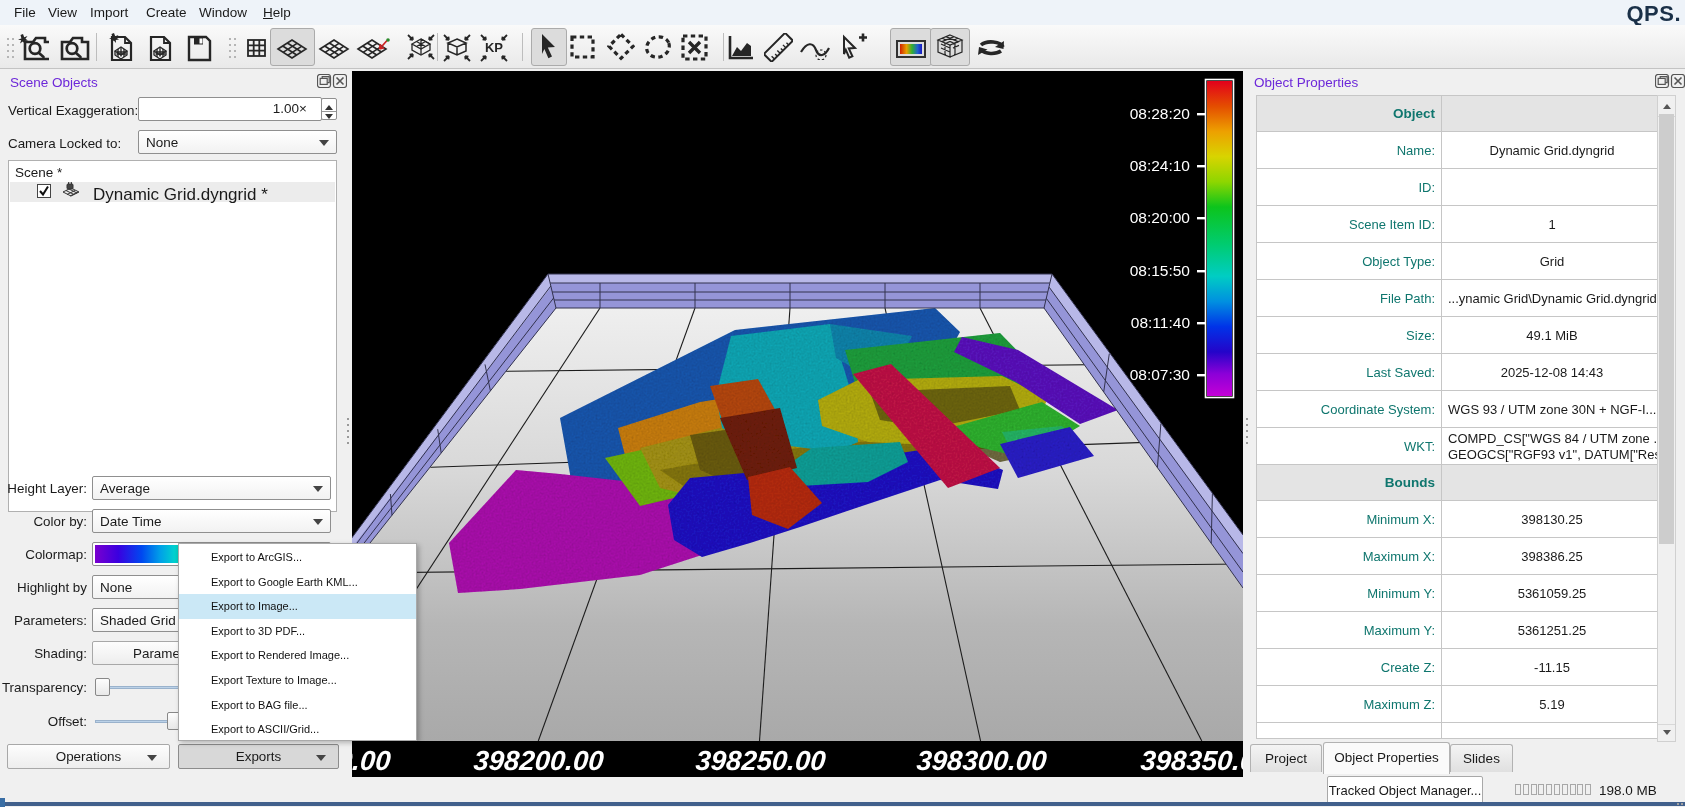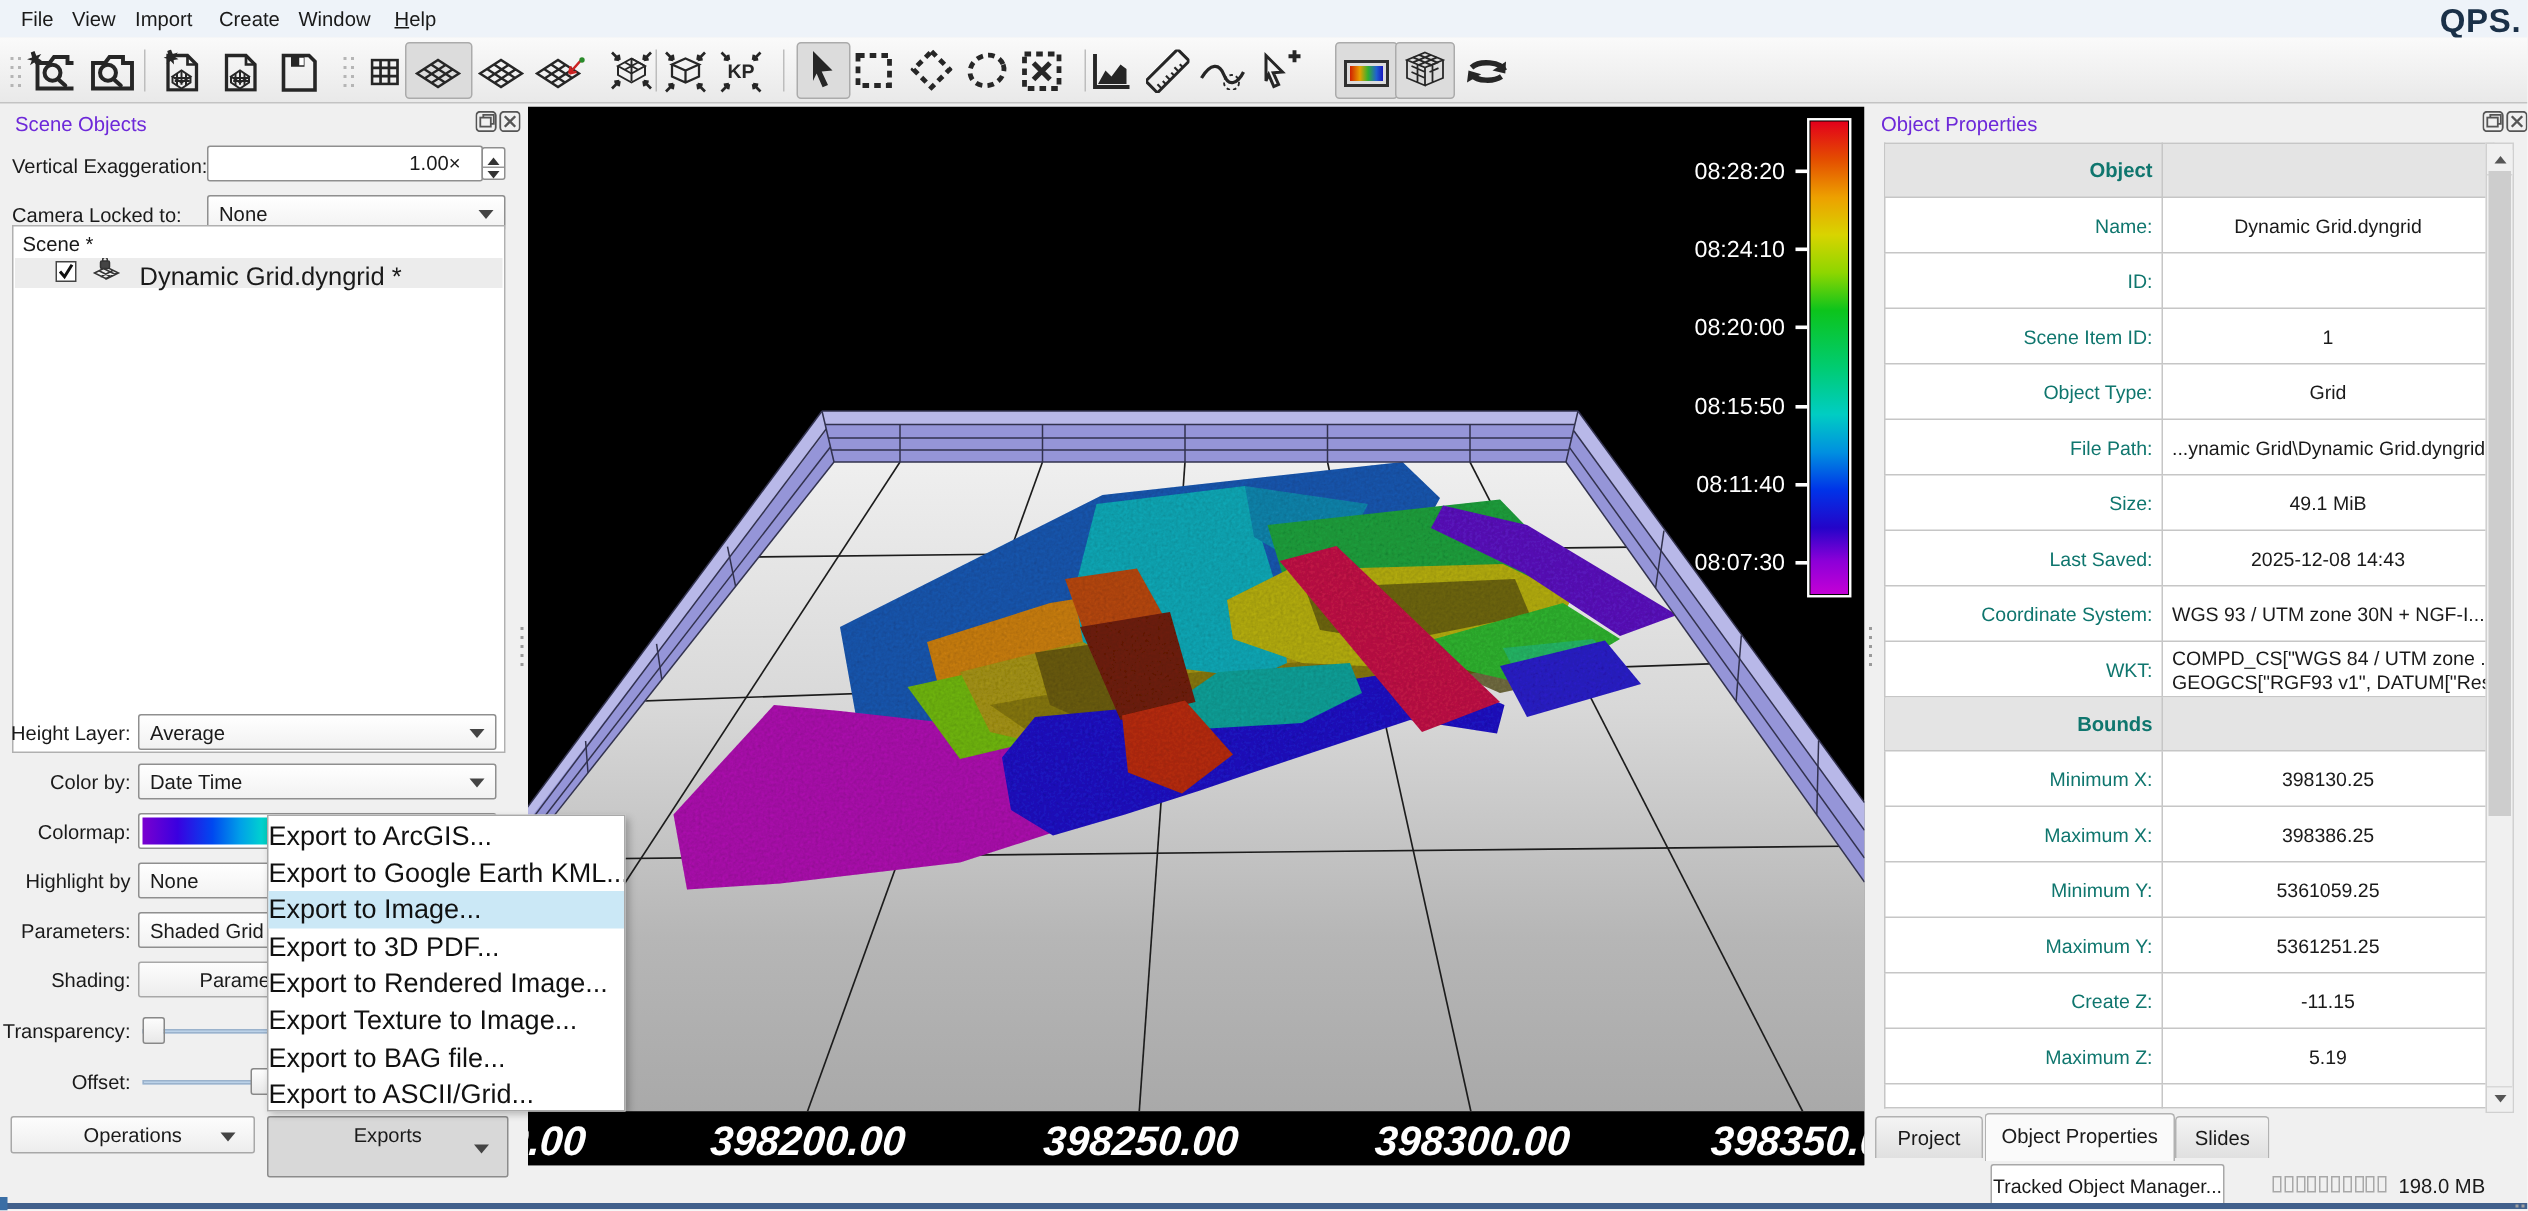--- a/index.html
+++ b/index.html
@@ -11,21 +11,21 @@
 #lpanel { position:absolute; left:0; top:70px; width:345px; height:707px; }
 #rpanel { position:absolute; left:1250px; top:70px; width:435px; height:707px; }
 .lbl { position:absolute; text-align:right; font-size:13.4px; white-space:nowrap; }
 .inp { position:absolute; background:#fff; border:1px solid #8f8f8f; border-radius:2px; }
 .combo { position:absolute; background:linear-gradient(#ffffff,#f2f2f2); border:1px solid #8f8f8f; border-radius:2px; font-size:13.5px; }
 .combo span { position:absolute; left:7px; top:0; }
 .da { position:absolute; right:7px; top:50%; margin-top:-2px; width:0; height:0; border:5px solid transparent; border-top:6px solid #444; }
 .sbox { position:absolute; border:1px solid #b0b0b0; background:#fff; }
 #v3dwrap { position:absolute; left:352px; top:71px; width:891px; height:706px; }
 #ctxmenu { position:absolute; left:178px; top:543px; width:239px; height:198px; background:#fff; border:1px solid #a9a9a9; z-index:60; padding-top:1px; box-shadow:2px 2px 5px rgba(0,0,0,0.25); }
-.mi { height:24.6px; line-height:24.6px; font-size:18px; color:#111; white-space:nowrap; overflow:hidden; }
+.mi { height:24.6px; line-height:24.6px; padding-left:32px; font-size:11px; color:#111; white-space:nowrap; overflow:hidden; }
 .mi.sel { background:#cbe8f6; }
 #ptable { position:absolute; left:6px; top:25px; width:407px; border-collapse:collapse; background:#fff; font-size:13px; table-layout:fixed; }
 #ptable td { border:1px solid #c6c6c6; height:37px; padding:0 6px; white-space:nowrap; overflow:hidden; max-width:215px; }
 #ptable .lc { width:185px; text-align:right; color:#0f766e; }
 #ptable .vc { text-align:center; }
 #ptable .hd td { background:#e4e4e4; height:36px; }
 .tab { position:absolute; top:744px; height:29px; background:linear-gradient(#f4f4f4,#dfdfdf); border:1px solid #b2b2b2; border-bottom:none; border-radius:3px 3px 0 0; text-align:center; font-size:13.5px; }
 .btn { position:absolute; background:linear-gradient(#fdfdfd,#ededed); border:1px solid #a8a8a8; border-radius:2px; text-align:center; font-size:13.4px; white-space:nowrap; }
 </style></head>
 <body>
@@ -258,21 +258,21 @@
   <div class="inp" style="left:321px;top:28px;width:16px;height:22px;padding:0">
      <div style="width:0;height:0;border:4px solid transparent;border-bottom:5px solid #333;margin:2px auto 1px"></div>
      <div style="width:100%;height:1px;background:#999"></div>
      <div style="width:0;height:0;border:4px solid transparent;border-top:5px solid #333;margin:2px auto 0"></div>
   </div>
   <div style="position:absolute;left:8px;top:66px;white-space:nowrap;font-size:13.4px">Camera Locked to:</div>
   <div class="combo" style="left:138px;top:60px;width:199px;height:24px">
         <span style="line-height:24px">None</span>
         <i class="da"></i>
       </div>
-  <div class="sbox" style="left:8px;top:80px;width:329px;height:352px;">
+  <div class="sbox" style="left:8px;top:90px;width:329px;height:352px;">
      <div style="padding:4px 0 0 6px;font-size:13.5px">Scene *</div>
      <div style="position:absolute;left:1px;top:21px;right:1px;height:20px;background:#ececec"></div>
      <div style="position:absolute;left:28px;top:23px;width:14px;height:14px;border:1.4px solid #444;background:#fff">
         <svg width="12" height="12" viewBox="0 0 12 12">
             <path d="M2 6 L5 9.5 L10 1.5" stroke="#111" stroke-width="2" fill="none"></path>
           </svg>
      </div>
      <div style="position:absolute;left:50px;top:21px">
         <svg width="24" height="18" viewBox="0 0 24 18">
             <g stroke="#333" stroke-width="1" fill="none">
@@ -311,21 +311,21 @@
   <div class="lbl" style="right:258px;top:576px">Shading:</div>
   <div class="btn" style="left:92px;top:571px;width:239px;height:24px;line-height:23px;text-align:left;padding-left:40px">Parameters...</div>
   <div class="lbl" style="right:258px;top:610px">Transparency:</div>
   <div style="position:absolute;left:95px;top:616px;width:236px;height:3px;background:#bcd2e8;border:1px solid #9ab2cc"></div>
   <div style="position:absolute;left:95px;top:608px;width:15px;height:18px;background:linear-gradient(#fdfdfd,#e8e8e8);border:1px solid #888;border-radius:2px"></div>
   <div class="lbl" style="right:258px;top:644px">Offset:</div>
   <div style="position:absolute;left:95px;top:650px;width:236px;height:3px;background:#bcd2e8;border:1px solid #9ab2cc"></div>
   <div style="position:absolute;left:167px;top:642px;width:15px;height:18px;background:linear-gradient(#fdfdfd,#e8e8e8);border:1px solid #888;border-radius:2px"></div>
 
   <div class="btn" id="opbtn" style="left:7px;top:674px;width:163px;height:25px;line-height:24px">Operations<i class="da" style="right:12px"></i></div>
-  <div class="btn" id="exbtn" style="left:178px;top:674px;width:161px;height:41px;line-height:24px;background:#d8d8d8;border-color:#8c8c8c">Exports<i class="da" style="right:12px"></i></div>
+  <div class="btn" id="exbtn" style="left:178px;top:674px;width:161px;height:25px;line-height:24px;background:#d8d8d8;border-color:#8c8c8c">Exports<i class="da" style="right:12px"></i></div>
 </div>
 
 <div id="v3dwrap"><svg id="v3d" width="891" height="706" viewBox="0 0 891 706">
         <defs>
 <linearGradient id="floor" x1="0" y1="0" x2="0" y2="1">
  <stop offset="0" stop-color="#f3f3f3"></stop>
             <stop offset="0.42" stop-color="#d8d8d8"></stop>
             <stop offset="0.75" stop-color="#b6b6b6"></stop>
             <stop offset="1" stop-color="#a9a9a9"></stop>
 </linearGradient>

